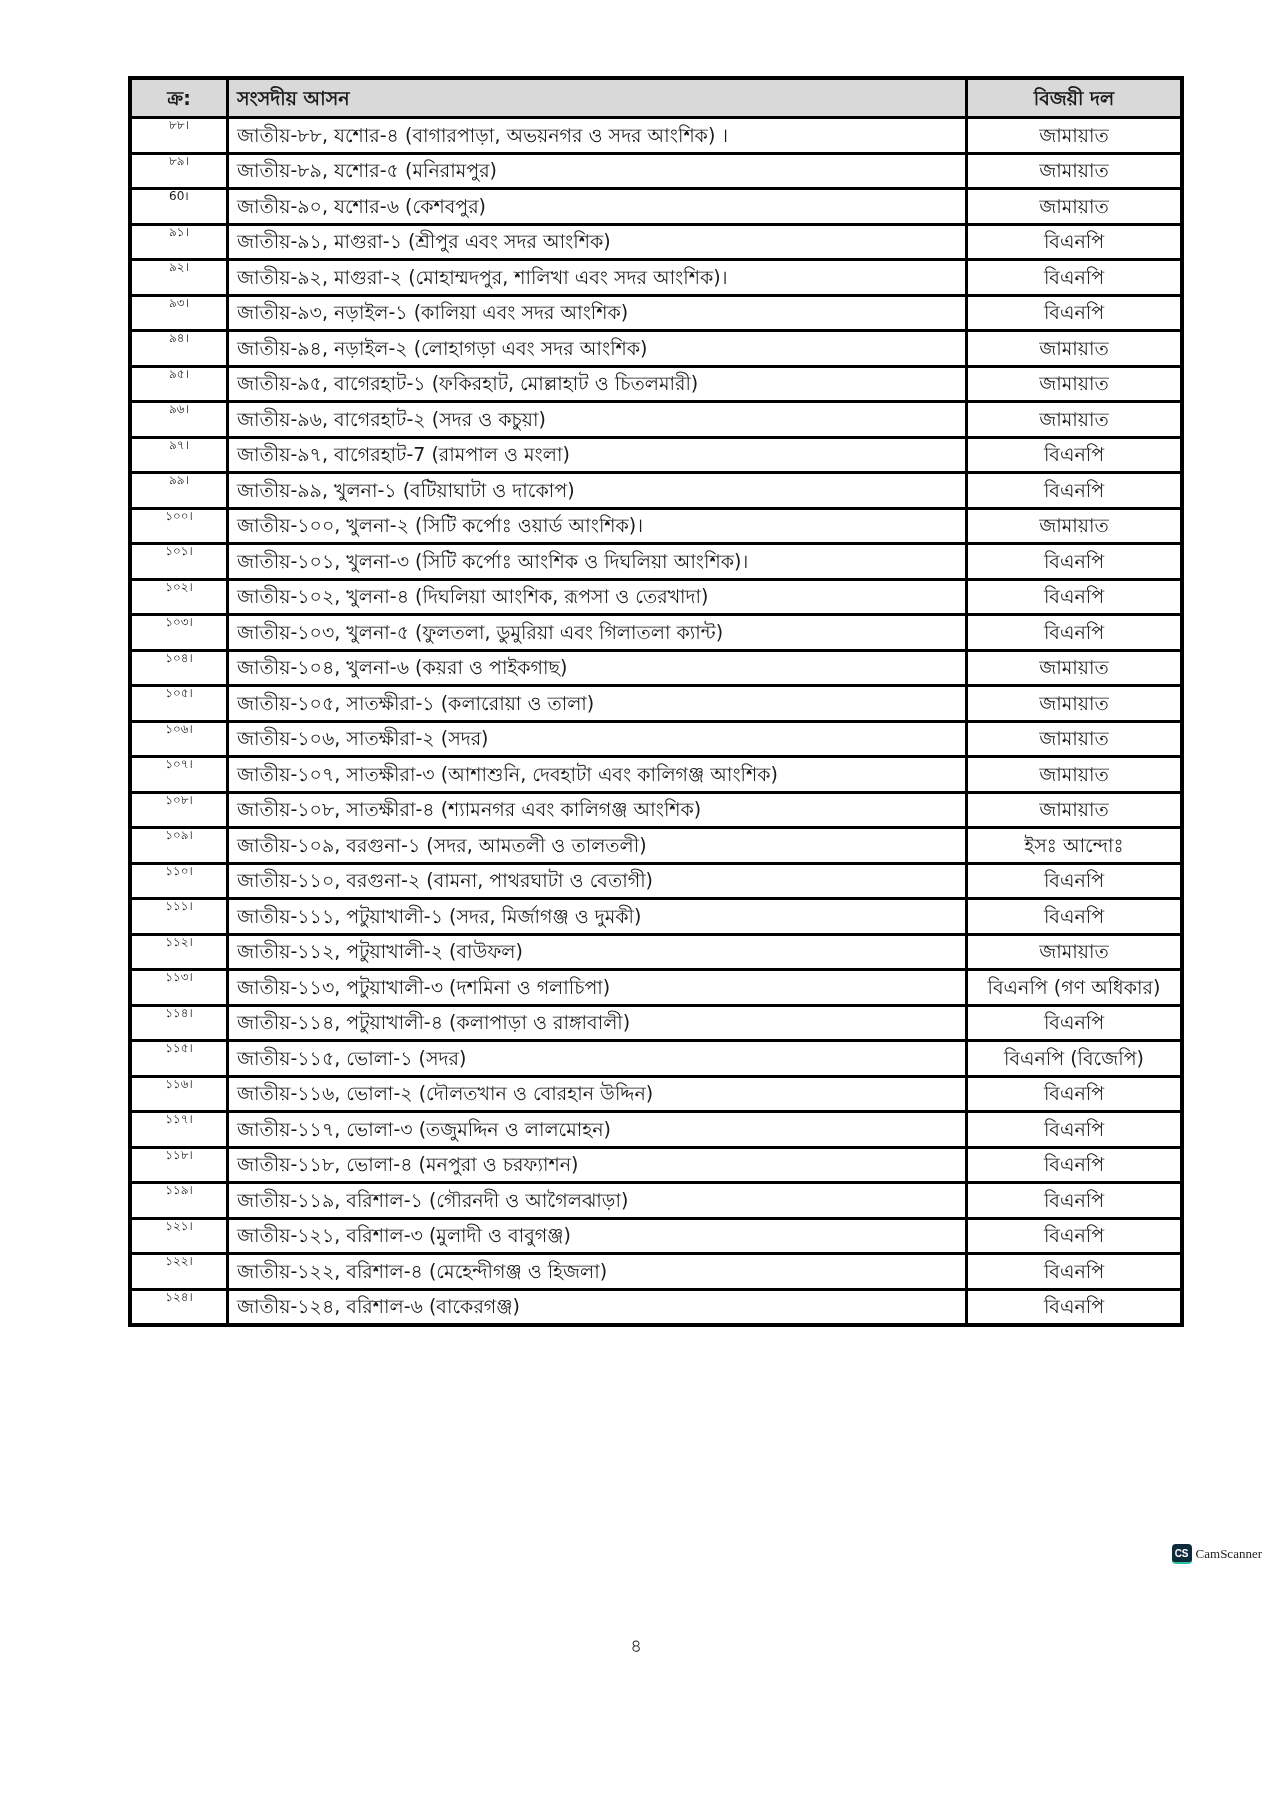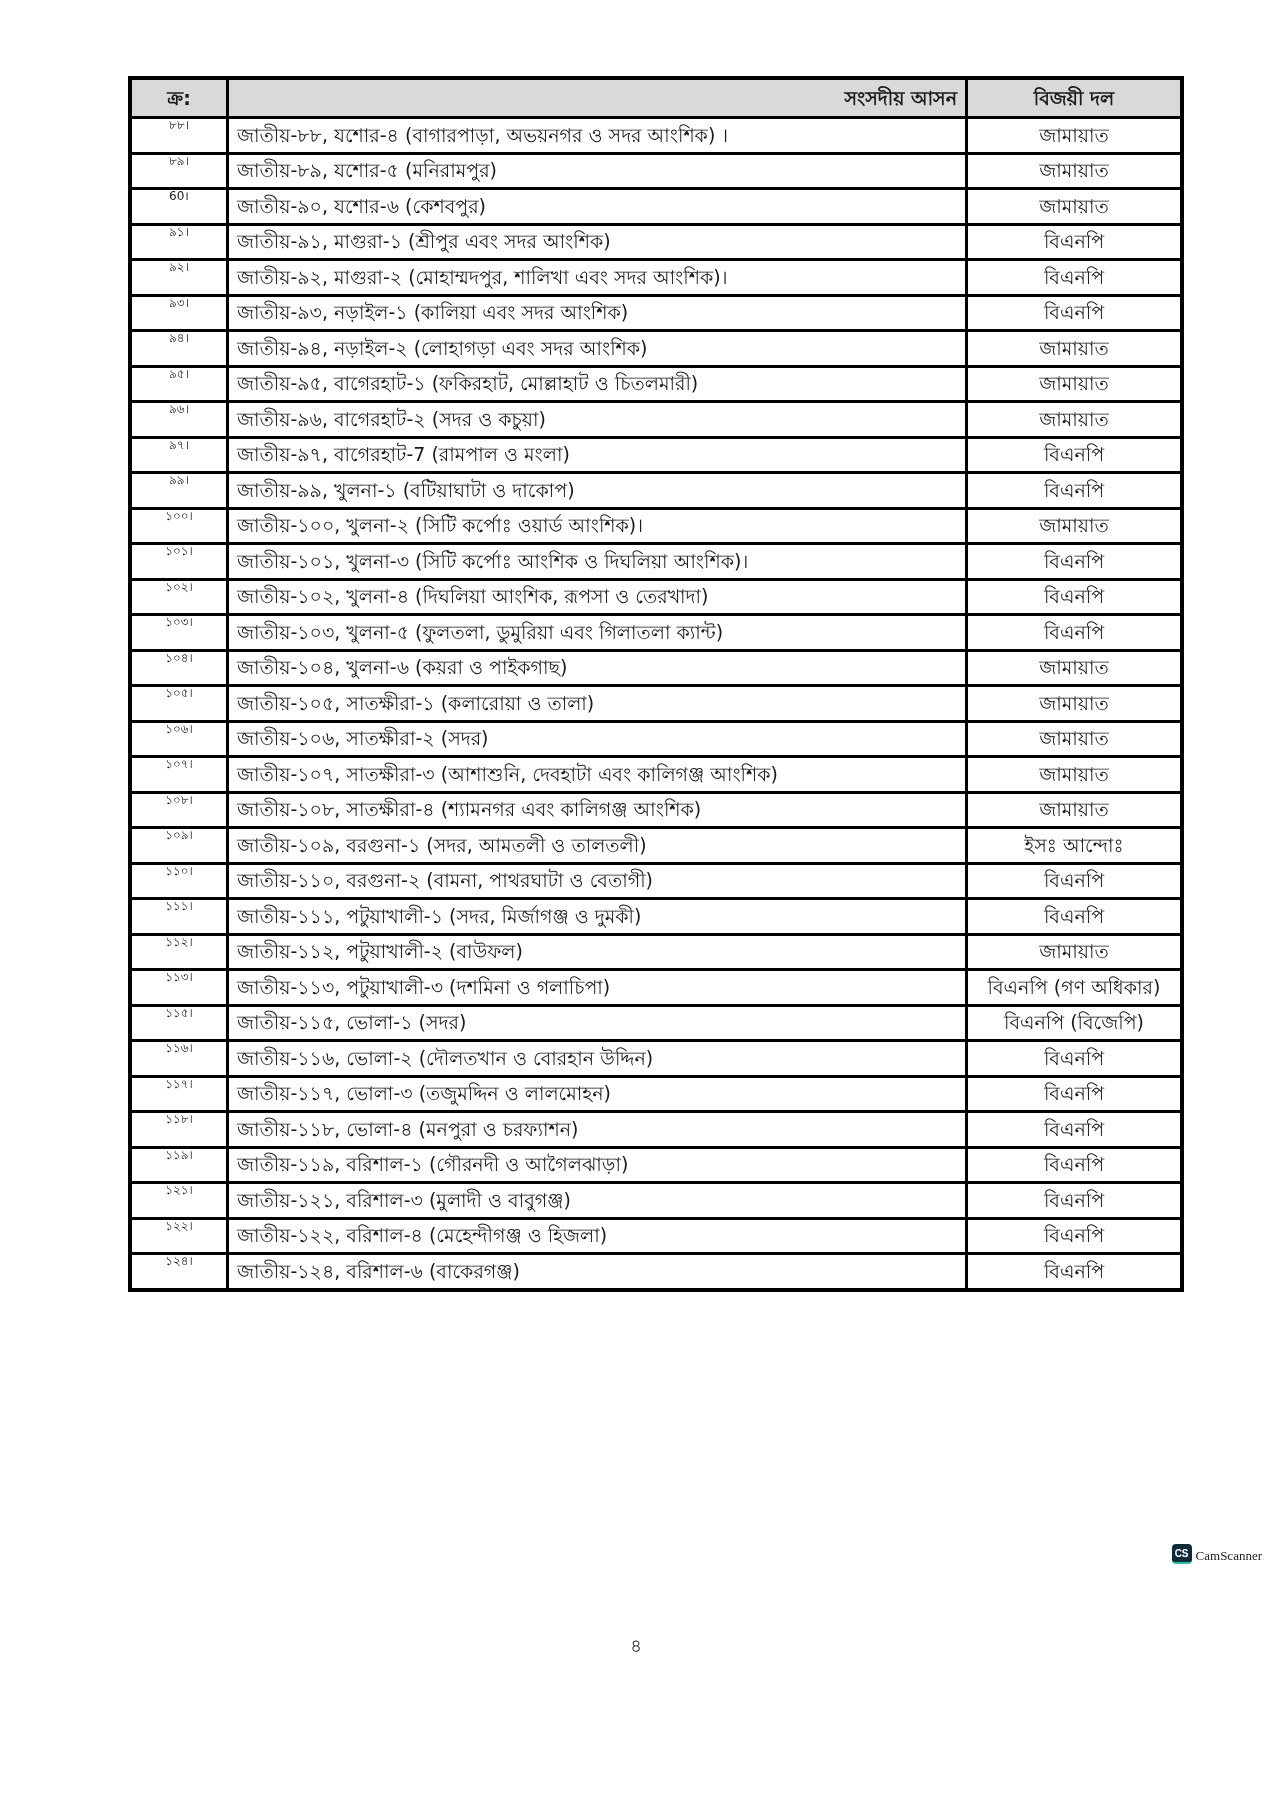--- a/index.html
+++ b/index.html
@@ -21,39 +21,39 @@
   }
   .col-sl { width: 78px; text-align: center; }
   .col-seat { text-align: left; }
   .col-party { width: 196px; text-align: center; }
   td.col-sl { font-size: 12px; vertical-align: top; padding-top: 4px; }
   .page-number {
     position: absolute; left: 0; width: 1272px; top: 1632px;
     text-align: center; font-size: 18px; font-family: "DejaVu Serif", serif;
   }
   .watermark {
-    position: absolute; right: 10px; bottom: 8px; display: flex; align-items: flex-end; gap: 4px;
+    position: absolute; right: 10px; bottom: 8px; display: flex; align-items: center; gap: 4px;
     font-family: "Liberation Serif", serif; font-size: 13px; color: #222;
   }
   .cs-logo {
     width: 20px; height: 18px; background: #0f2a3a; color: #fff; border-radius: 4px;
     font-family: "Liberation Sans", sans-serif; font-weight: bold; font-size: 10px;
     display: flex; align-items: center; justify-content: center;
     border-bottom: 2px solid #27c0a0;
   }
 </style>
 </head>
 <body>
 
 <div class="page">
   <table class="seats">
     <thead>
       <tr>
         <th class="col-sl">ক্র:</th>
-        <th class="col-seat" style="text-align:right">সংসদীয় আসন</th>
+        <th class="col-seat" style="text-align:left">সংসদীয় আসন</th>
         <th class="col-party">বিজয়ী দল</th>
       </tr>
     </thead>
     <tbody id="rows">
         <tr>
           <td class="col-sl">৮৮।</td>
           <td class="col-seat">জাতীয়-৮৮, যশোর-৪ (বাগারপাড়া, অভয়নগর ও সদর আংশিক) ।</td>
           <td class="col-party">জামায়াত</td>
         </tr>
         <tr>
@@ -168,20 +168,25 @@
         </tr>
         <tr>
           <td class="col-sl">১১২।</td>
           <td class="col-seat">জাতীয়-১১২, পটুয়াখালী-২ (বাউফল)</td>
           <td class="col-party">জামায়াত</td>
         </tr>
         <tr>
           <td class="col-sl">১১৩।</td>
           <td class="col-seat">জাতীয়-১১৩, পটুয়াখালী-৩ (দশমিনা ও গলাচিপা)</td>
           <td class="col-party">বিএনপি (গণ অধিকার)</td>
+        </tr>
+        <tr>
+          <td class="col-sl">১১৪।</td>
+          <td class="col-seat">জাতীয়-১১৪, পটুয়াখালী-৪ (কলাপাড়া ও রাঙ্গাবালী)</td>
+          <td class="col-party">বিএনপি</td>
         </tr>
         <tr>
           <td class="col-sl">১১৫।</td>
           <td class="col-seat">জাতীয়-১১৫, ভোলা-১ (সদর)</td>
           <td class="col-party">বিএনপি (বিজেপি)</td>
         </tr>
         <tr>
           <td class="col-sl">১১৬।</td>
           <td class="col-seat">জাতীয়-১১৬, ভোলা-২ (দৌলতখান ও বোরহান উদ্দিন)</td>
           <td class="col-party">বিএনপি</td>

